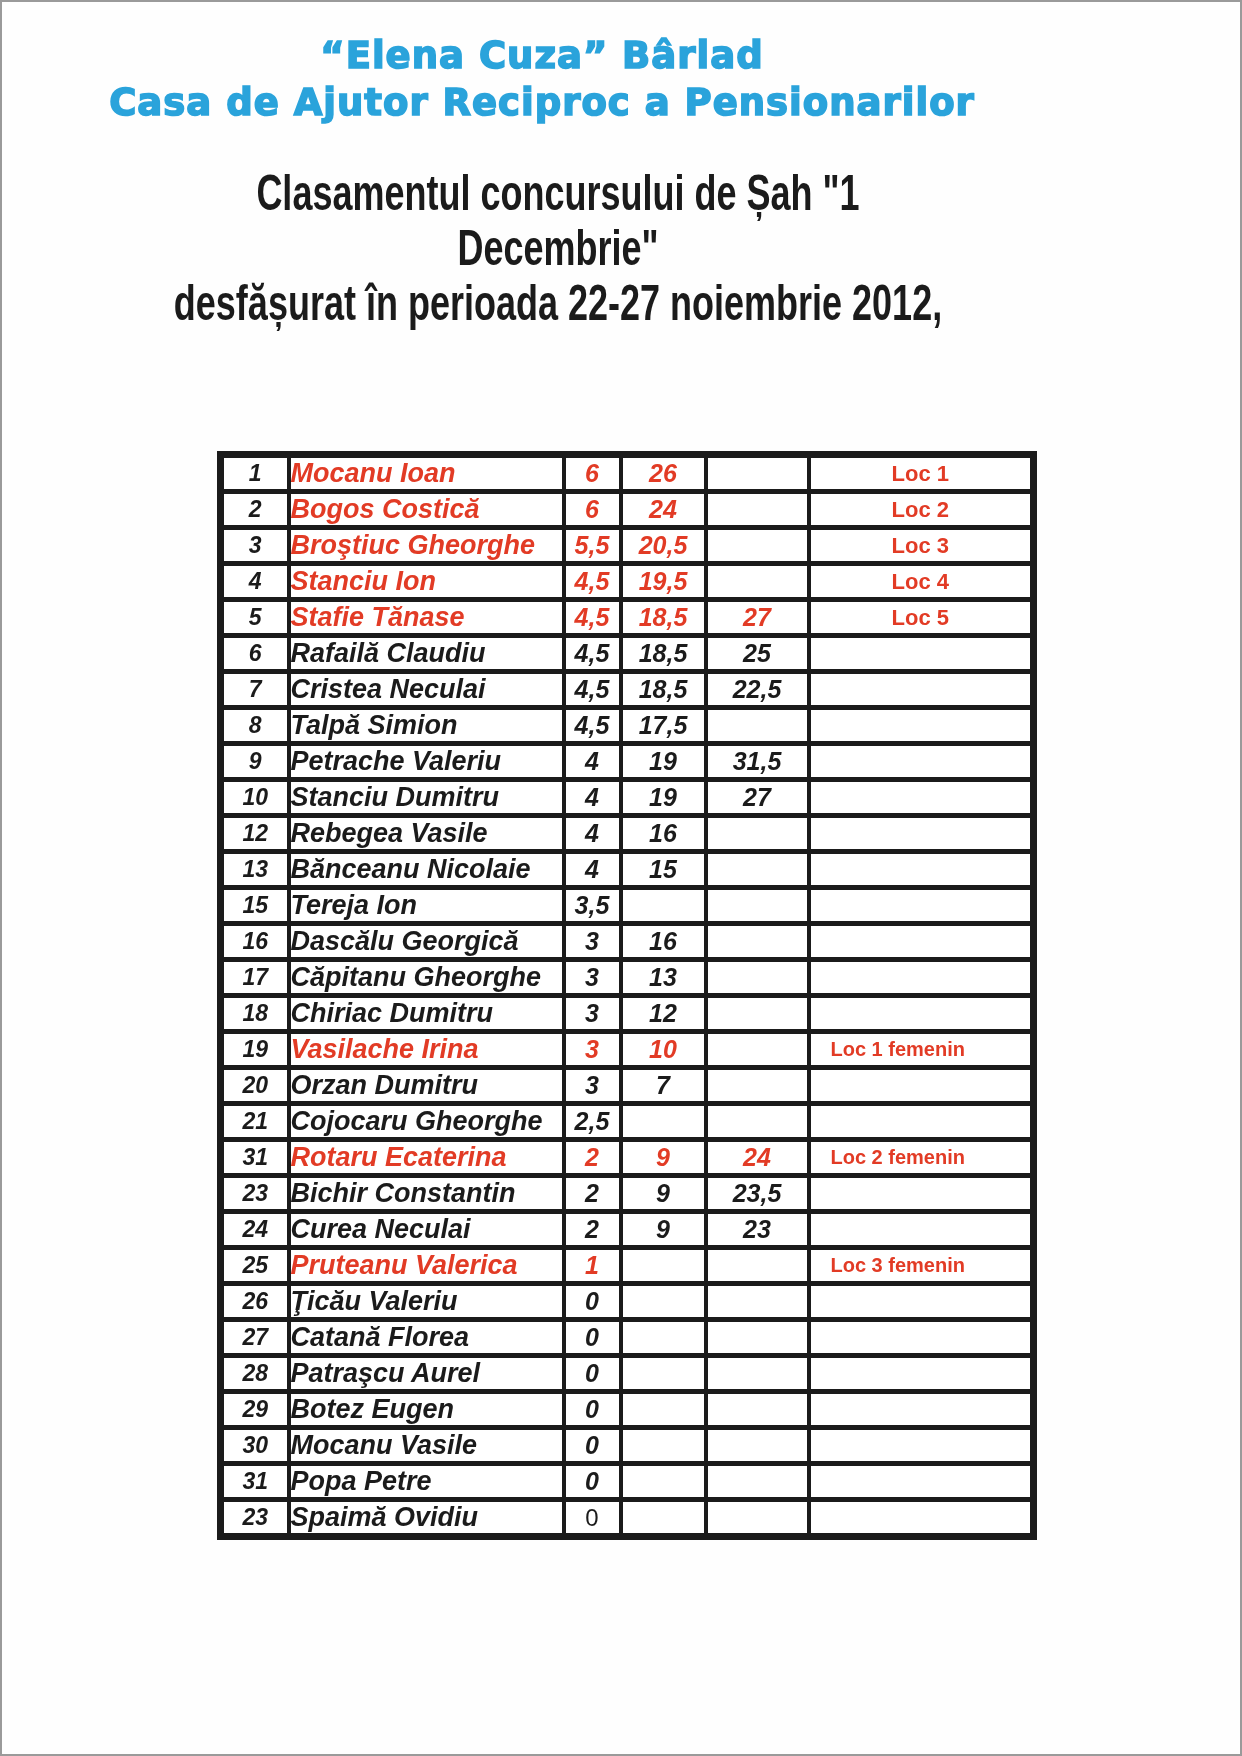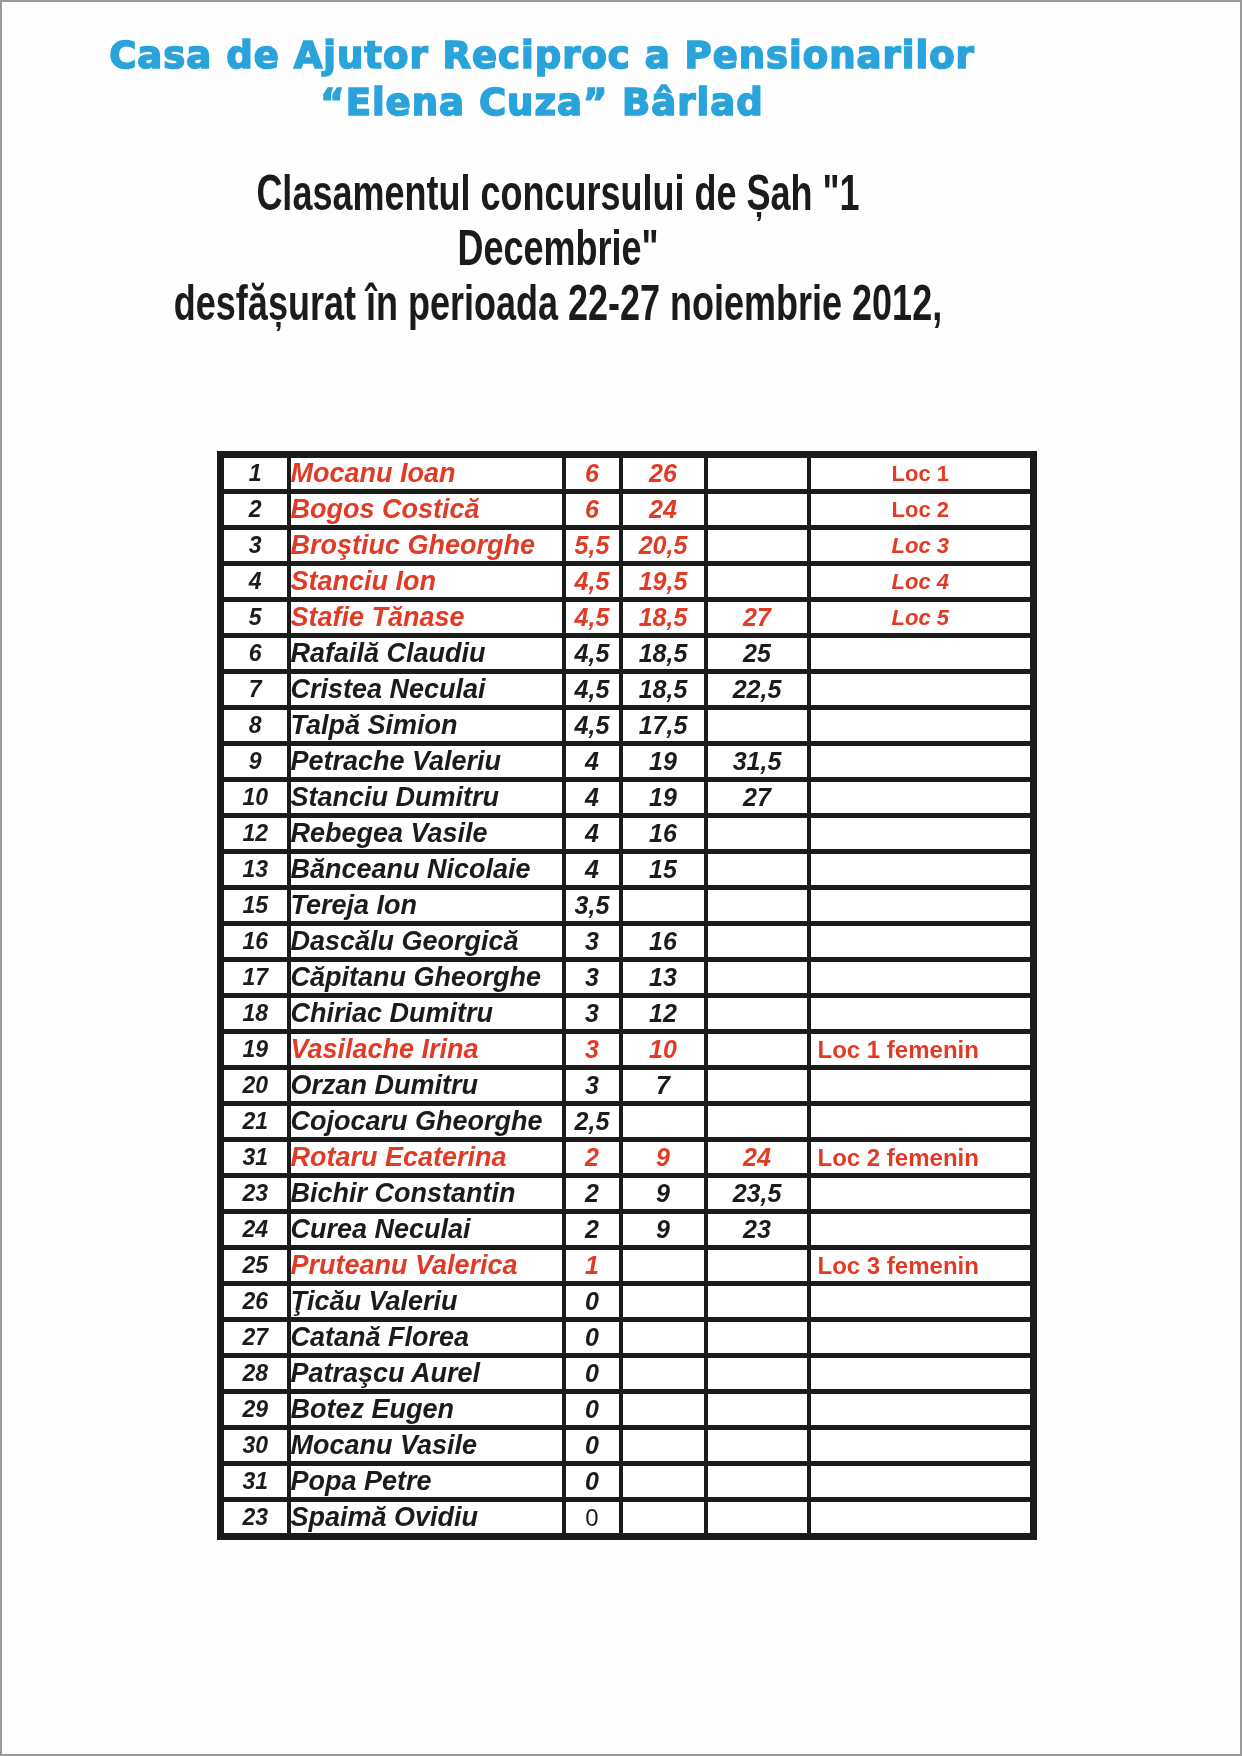--- a/index.html
+++ b/index.html
@@ -73,39 +73,39 @@
   }
   td.rank{text-align:center;font-size:23px;}
   td.name{padding-left:14px;font-size:27px;}
   td.num{text-align:center;font-size:25px;}
   td.place{
     text-align:center;
     font-size:22px;
     font-style:normal;
     color:var(--red);
   }
-  td.place.italic{font-style:italic;}
+  td.place.italic{}
   td.place.fem{
     text-align:left;
-    padding-left:7px;
-    font-size:24px;
+    padding-left:20px;
+    font-size:20px;
     font-style:normal;
     margin-top:8px;
   }
   .red{color:var(--red);}
   td.plain{font-weight:normal;font-style:normal;font-size:24px;}
 </style>
 </head>
 <body>
 
 <div class="page">
 
   <div class="org-title">
+    <span class="line">“Elena Cuza”  Bârlad</span>
     <span class="line">Casa de Ajutor Reciproc a Pensionarilor</span>
-    <span class="line">“Elena Cuza”  Bârlad</span>
   </div>
 
   <div class="heading">
     <span class="line">Clasamentul concursului de Șah "1 Decembrie"</span>
     <span class="line">desfășurat în perioada 22-27 noiembrie 2012,</span>
   </div>
 
   <table class="results">
     <colgroup>
       <col style="width:68px">

